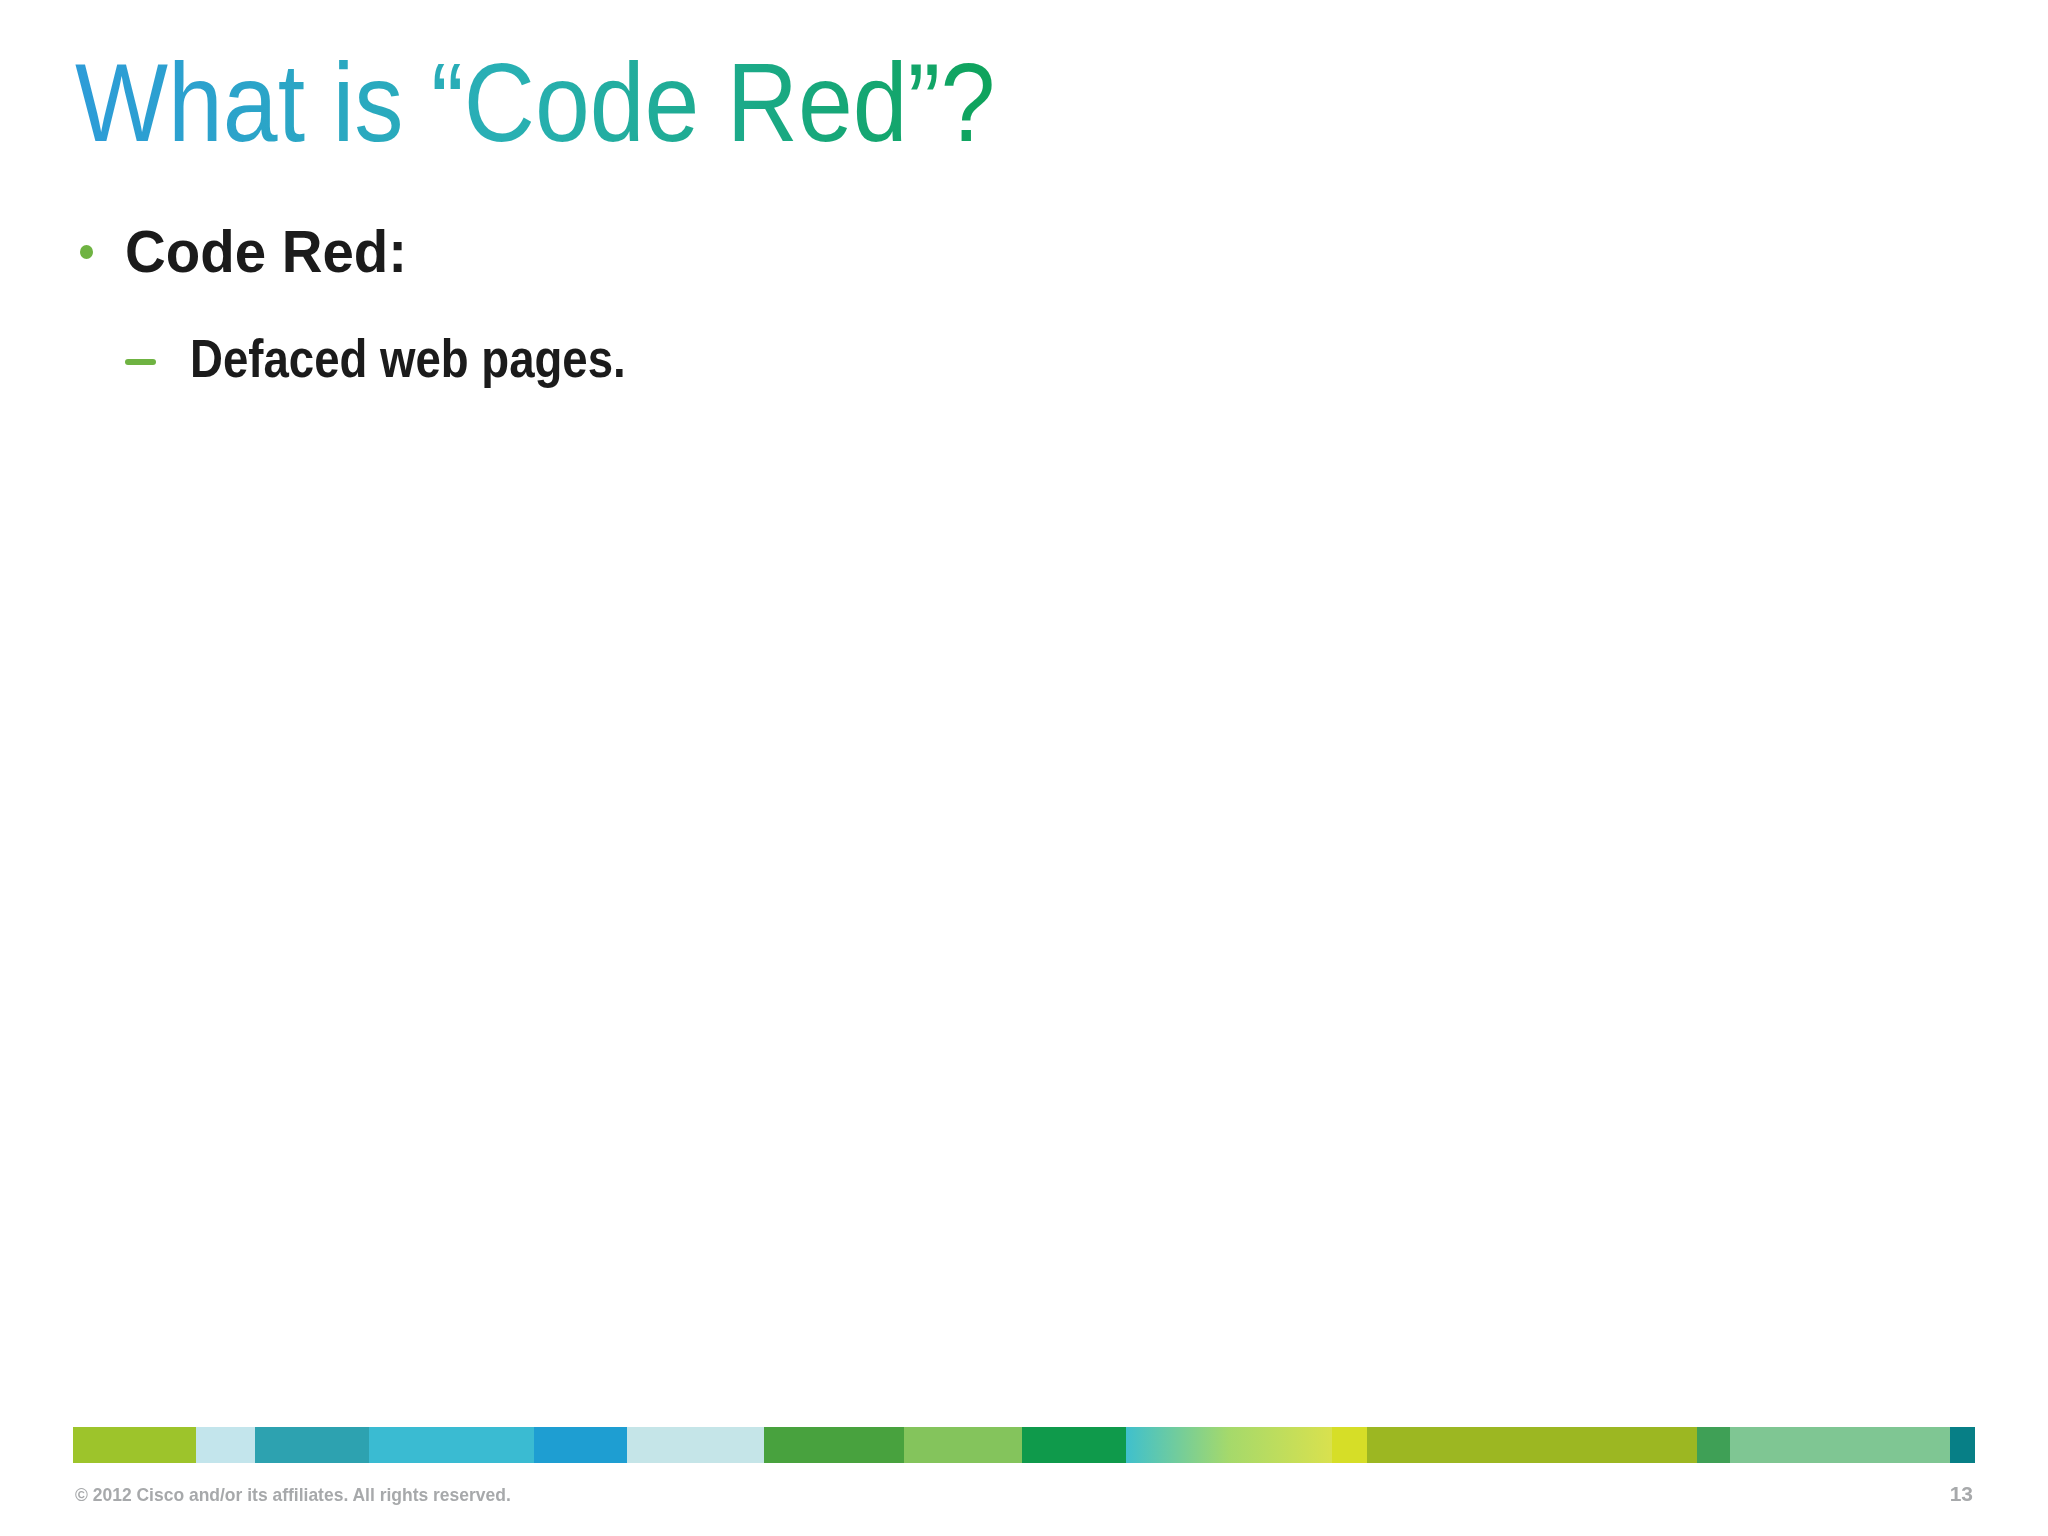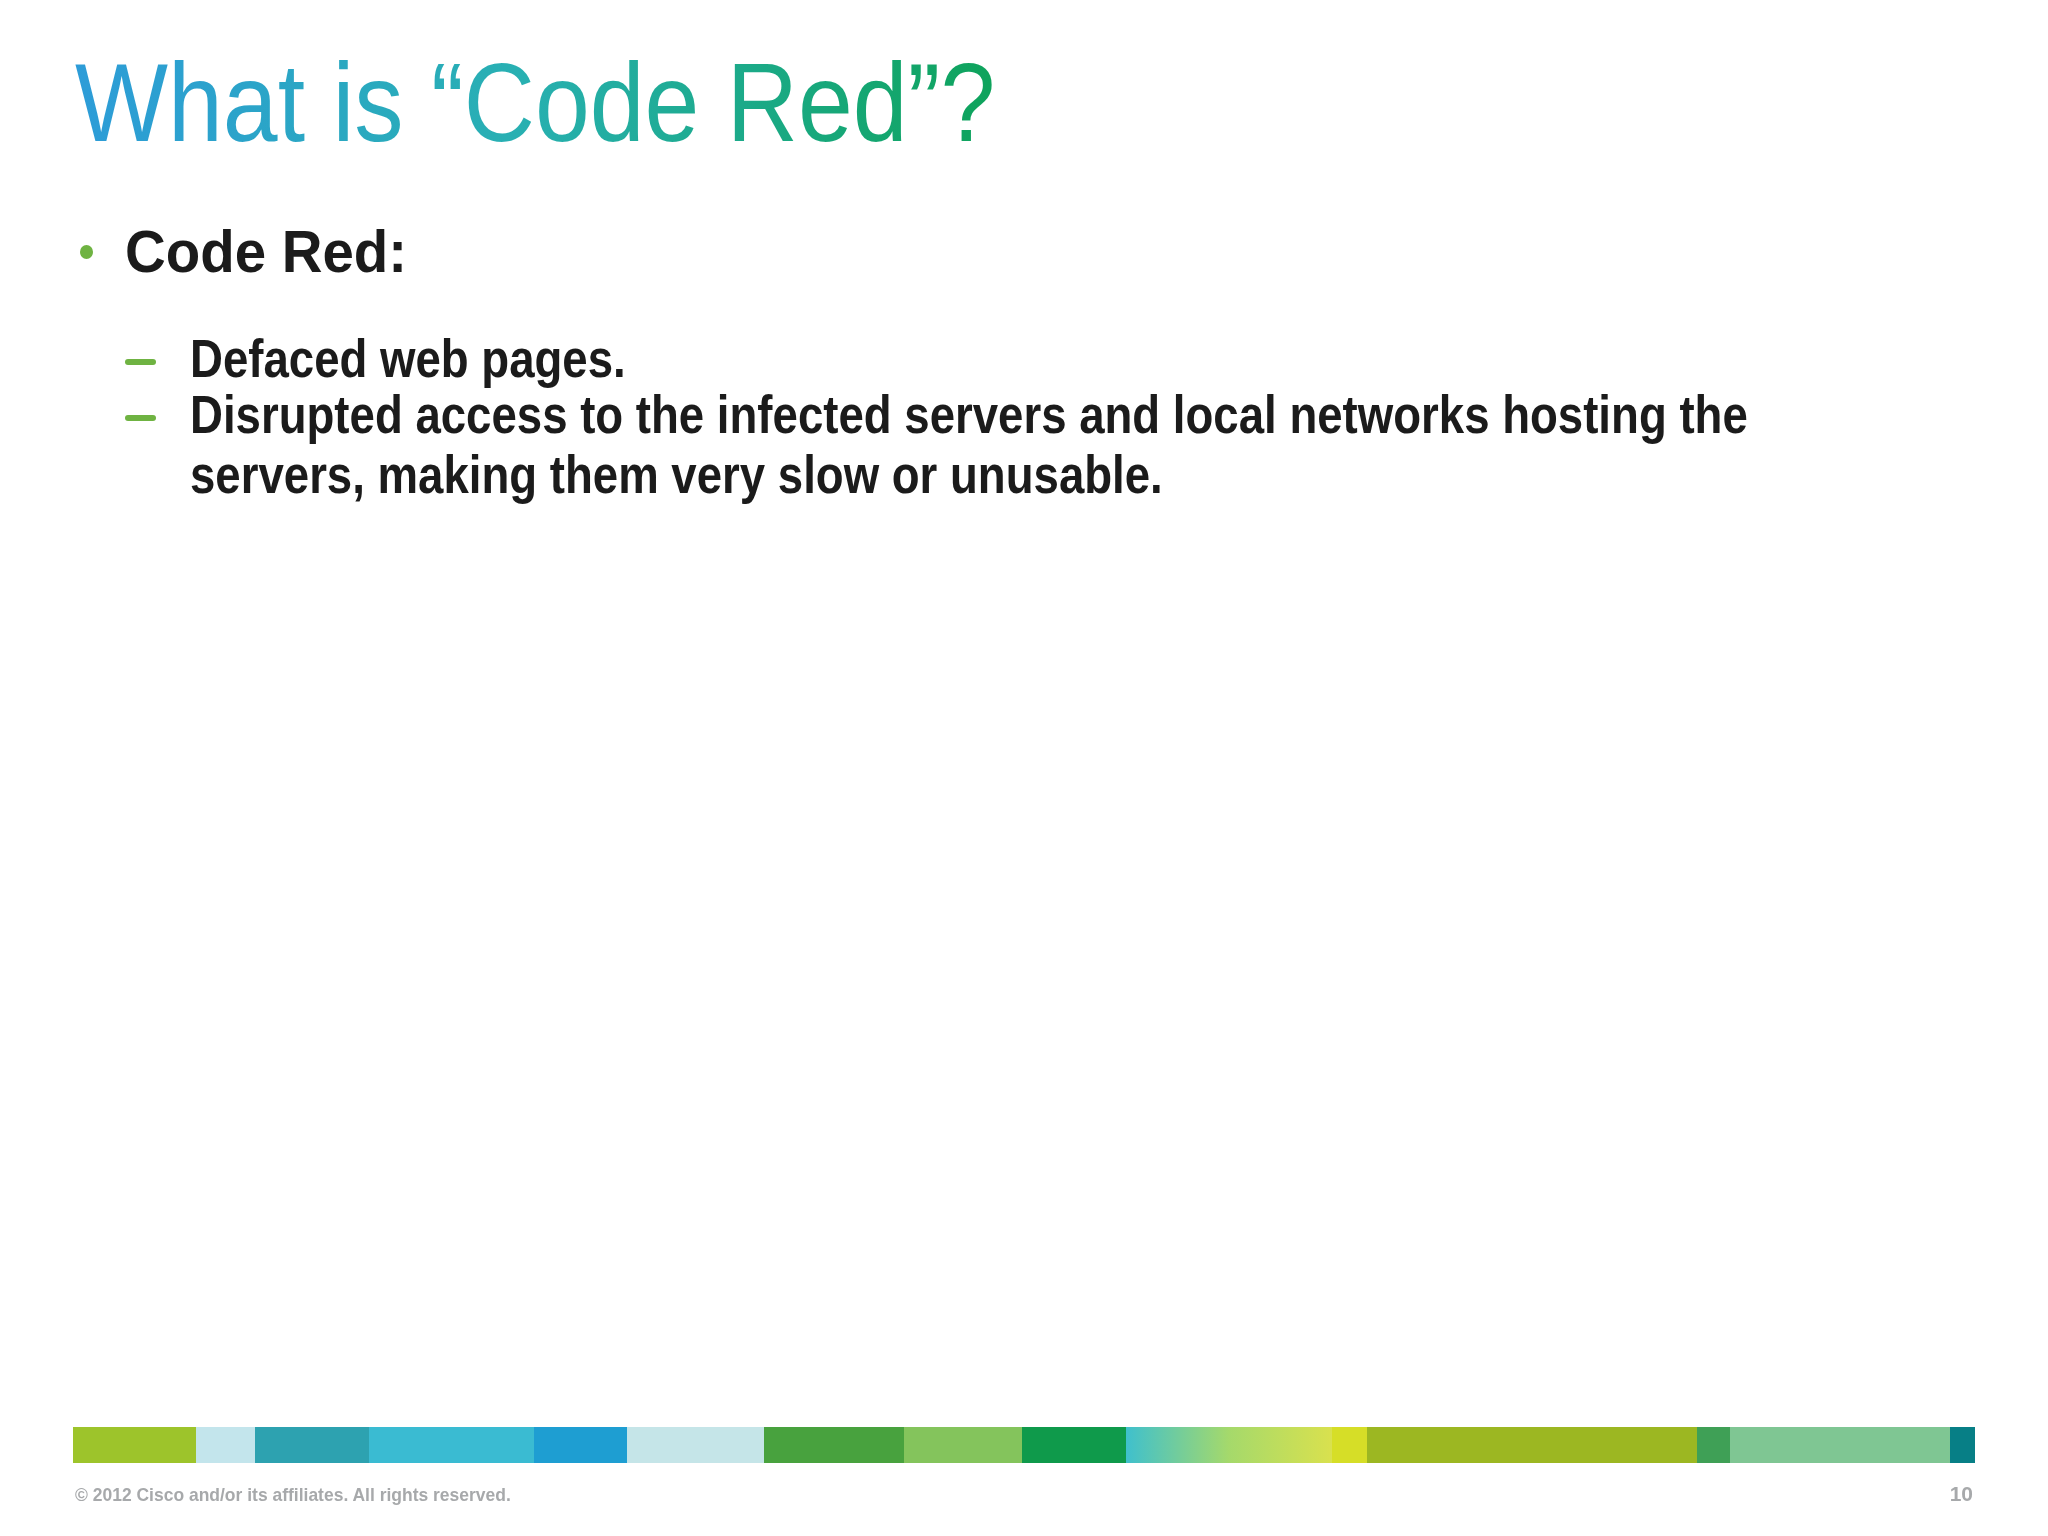--- a/index.html
+++ b/index.html
@@ -129,27 +129,20 @@
   <div class="item l1" id="b1a">
     <span class="dot"></span>
     <span class="l1-text">Code Red:</span>
   </div>
 
   <div class="item l2" id="b2a">
     <span class="dash"></span>
     <span class="l2-text">Defaced web pages.</span>
   </div>
 
-  <div class="item l2" id="b2b">
-    <span class="dash"></span>
-    <span class="l2-text">
-      <span class="line">Disrupted access to the infected servers and local networks hosting the</span>
-      <span class="line">servers, making them very slow or unusable.</span>
-    </span>
-  </div>
 
 
   <div class="stripe">
       <div style="width: 123px; background: rgb(157, 196, 43);"></div>
       <div style="width: 59px; background: rgb(195, 229, 236);"></div>
       <div style="width: 114px; background: rgb(45, 162, 176);"></div>
       <div style="width: 165px; background: rgb(58, 187, 210);"></div>
       <div style="width: 93px; background: rgb(30, 158, 210);"></div>
       <div style="width: 137px; background: rgb(197, 229, 232);"></div>
       <div style="width: 140px; background: rgb(72, 162, 62);"></div>
@@ -157,15 +150,15 @@
       <div style="width: 104px; background: rgb(15, 154, 75);"></div>
       <div style="width: 206px; background: linear-gradient(90deg, rgb(63, 192, 205), rgb(165, 217, 107), rgb(217, 225, 78));"></div>
       <div style="width: 35px; background: rgb(214, 222, 39);"></div>
       <div style="width: 330px; background: rgb(156, 183, 34);"></div>
       <div style="width: 33px; background: rgb(63, 160, 86);"></div>
       <div style="width: 220px; background: rgb(127, 198, 147);"></div>
       <div style="width: 25px; background: rgb(7, 127, 134);"></div>
     </div>
 
   <div class="copyright">© 2012 Cisco and/or its affiliates. All rights reserved.</div>
-  <div class="pagenum">10</div>
+  <div class="pagenum">13</div>
 
 </div>
 
 </body></html>

